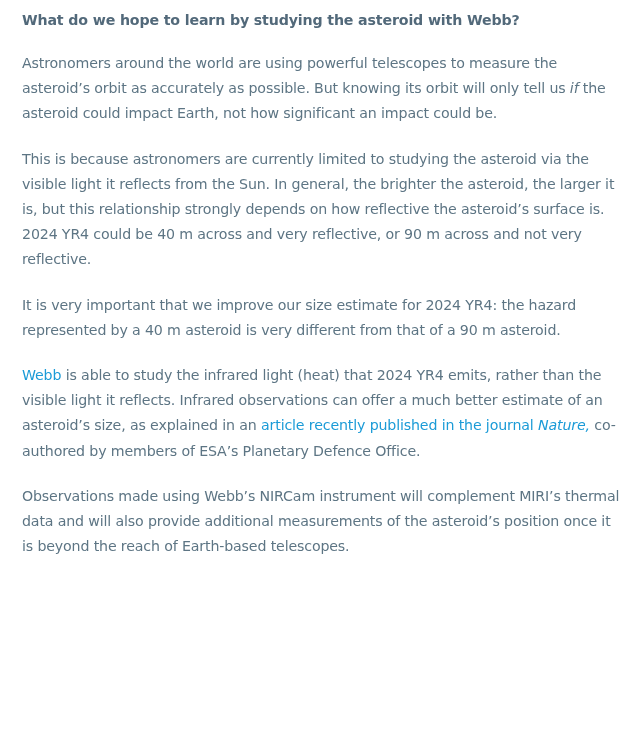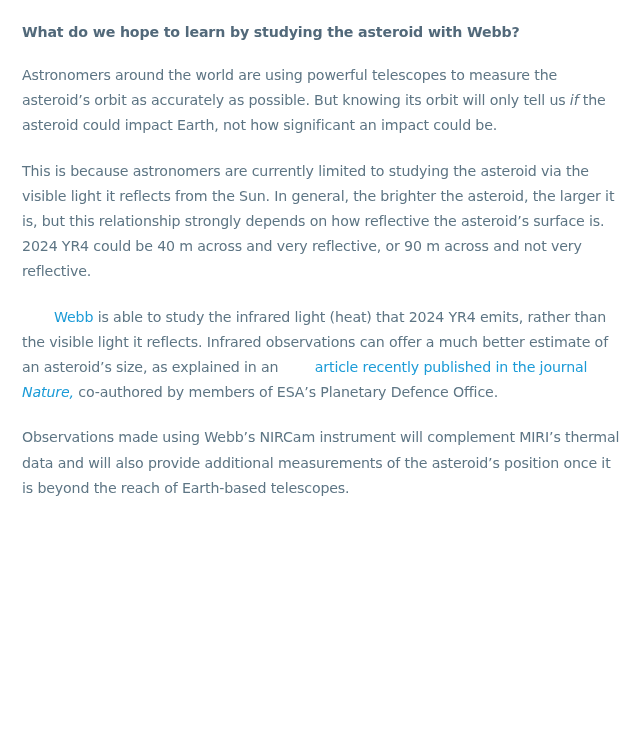--- a/index.html
+++ b/index.html
@@ -14,46 +14,46 @@
       font-family: "DejaVu Sans", sans-serif;
     }
     .article {
       padding: 9px 12px 0 22px;
       color: #5d7584;
       font-size: 14.2px;
       line-height: 25.2px;
       letter-spacing: -0.15px;
     }
     .article h3 {
-      margin: 12px 0 19px 0;
+      margin: 0 0 19px 0;
       font-size: 14.2px;
       font-weight: bold;
       color: #52697a;
       line-height: 23px;
     }
     .article p {
       margin: 0 0 20px 0;
     }
     .article a {
       color: #1b9bd7;
       text-decoration: none;
-      margin-left: 32px;
     }
     .article em {
     }
   </style>
 </head>
 <body>
 
 <div class="article">
   <h3>What do we hope to learn by studying the asteroid with Webb?</h3>
 
   <p><span>Astronomers around the world are using powerful telescopes to measure the asteroid’s orbit as accurately as possible. But knowing its orbit will only tell us </span><em>if</em><span> the asteroid could impact Earth, not how significant an impact could be.</span></p>
 
 
   <p>This is because astronomers are currently limited to studying the asteroid via the visible light it reflects from the Sun. In general, the brighter the asteroid, the larger it is, but this relationship strongly depends on how reflective the asteroid’s surface is. 2024 YR4 could be 40 m across and very reflective, or 90 m across and not very reflective.</p>
 
+  <p>It is very important that we improve our size estimate for 2024 YR4: the hazard represented by a 40 m asteroid is very different from that of a 90 m asteroid.</p>
 
   <p><a href="#">Webb</a><span> is able to study the infrared light (heat) that 2024 YR4 emits, rather than the visible light it reflects. Infrared observations can offer a much better estimate of an asteroid’s size, as explained in an </span><a href="#"><span>article recently published in the journal </span><em>Nature,</em></a><span> co-authored by members of ESA’s Planetary Defence Office.</span></p>
 
 
   <p>Observations made using Webb’s NIRCam instrument will complement MIRI’s thermal data and will also provide additional measurements of the asteroid’s position once it is beyond the reach of Earth-based telescopes.</p>
 </div>
 
 </body></html>

